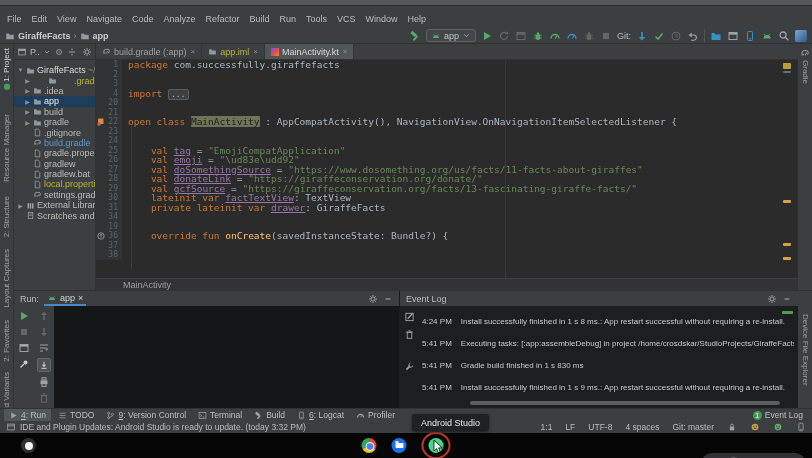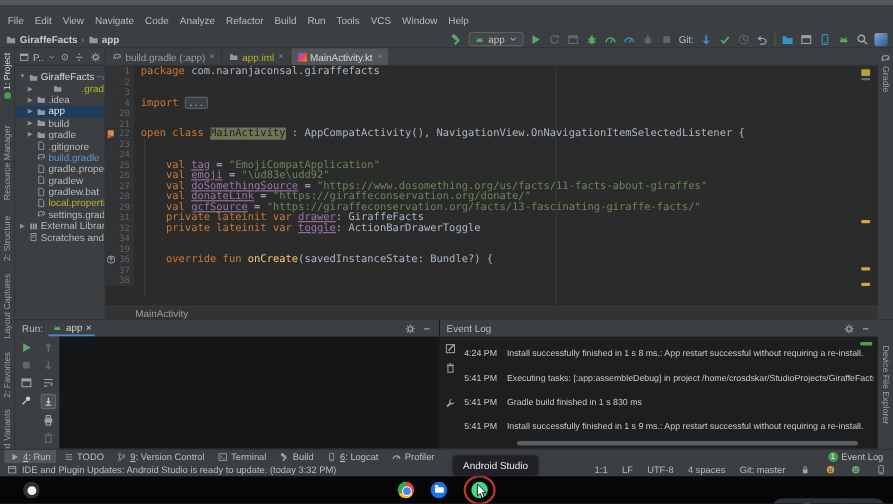--- a/index.html
+++ b/index.html
@@ -500,21 +500,21 @@
       <div class="editor" id="editor">
         <div class="indentguide"></div>
         <div class="marginline"></div>
         <div class="emark" style="left:687px;top:3px;height:6px;background:#b8a038"></div>
         <div class="emark" style="left:687px;top:11px;height:2px;background:#6b6e70"></div>
         <div class="emark" style="left:687px;top:140px;height:3px;background:#d9a343"></div>
         <div class="emark" style="left:687px;top:183px;height:3px;background:#d9a343"></div>
         <div class="emark" style="left:687px;top:197px;height:3px;background:#d9a343"></div>
       <div class="codeline">
             <span class="g">1</span>
-            <span class="c"><span class="kw">package </span><span class="pl">com.naranjaconsal.giraffefacts</span></span>
+            <span class="c"><span class="kw">package </span><span class="pl">com.successfully.giraffefacts</span></span>
           </div>
           <div class="codeline">
             <span class="g">2</span>
             <span class="c"></span>
           </div>
           <div class="codeline">
             <span class="g">3</span>
             <span class="c"></span>
           </div>
           <div class="codeline">
@@ -558,26 +558,26 @@
           </div>
           <div class="codeline">
             <span class="g">28</span>
             <span class="c"><span class="pl">    </span><span class="kw">val </span><span class="prop">donateLink</span><span class="pl"> = </span><span class="str">"https://giraffeconservation.org/donate/"</span></span>
           </div>
           <div class="codeline">
             <span class="g">29</span>
             <span class="c"><span class="pl">    </span><span class="kw">val </span><span class="prop">gcfSource</span><span class="pl"> = </span><span class="str">"https://giraffeconservation.org/facts/13-fascinating-giraffe-facts/"</span></span>
           </div>
           <div class="codeline">
+            <span class="g">30</span>
+            <span class="c"><span class="pl">    </span><span class="kw">lateinit var </span><span class="prop">factTextView</span><span class="pl">: TextView</span></span>
+          </div>
+          <div class="codeline">
             <span class="g">31</span>
             <span class="c"><span class="pl">    </span><span class="kw">private lateinit var </span><span class="prop">drawer</span><span class="pl">: GiraffeFacts</span></span>
-          </div>
-          <div class="codeline">
-            <span class="g">32</span>
-            <span class="c"><span class="pl">    </span><span class="kw">private lateinit var </span><span class="prop">toggle</span><span class="pl">: ActionBarDrawerToggle</span></span>
           </div>
           <div class="codeline">
             <span class="g">34</span>
             <span class="c"></span>
           </div>
           <div class="codeline">
             <span class="g">19</span>
             <span class="c"></span>
           </div>
           <div class="codeline">

